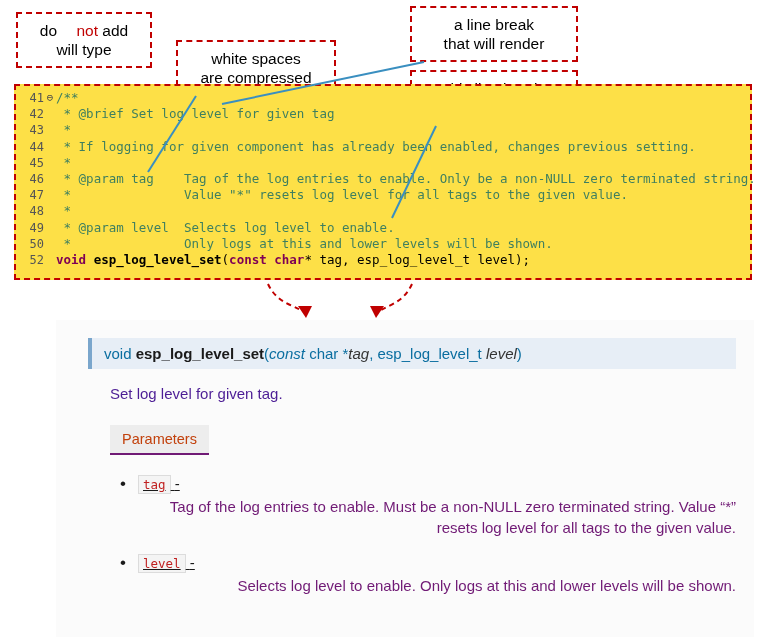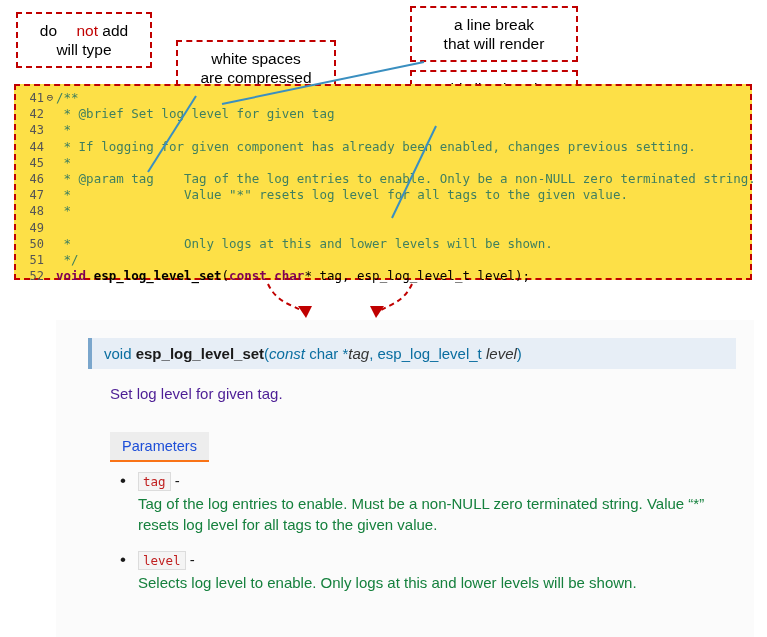--- a/index.html
+++ b/index.html
@@ -113,54 +113,56 @@
   #doc-signature .punct { color: #0a6ea0; }
 
   .doc-para {
     font-size: 15px;
     color: #4c1d95;
     margin: 0 0 18px 36px;
   }
   #doc-params-header {
     display: inline-block;
     background: #ededed;
-    color: #1d4ed8;
+    color: #c2410c;
     font-size: 14.5px;
     padding: 6px 12px;
-    margin: 12px 0 10px 36px;
-    border-bottom: 2px solid #f97316;
+    margin: 5px 0 10px 36px;
+    border-bottom: 2px solid #701a75;
   }
   .param-item {
-    margin: 0 0 4px 64px;
+    margin: 10px 0 4px 64px;
     font-size: 15px;
     color: #1a1a1a;
     list-style: none;
     position: relative;
+    text-decoration: underline;
   }
   .param-item::before {
     content: "\2022";
     position: absolute;
     left: -18px;
     top: -1px;
     font-size: 17px;
     color: #1a1a1a;
   }
   .param-code {
     background: #f4f4f4;
     border: 1px solid #dcdcdc;
     color: #c02020;
     font-family: "DejaVu Sans Mono", monospace;
     font-size: 12.5px;
     padding: 1px 4px;
   }
   .param-desc {
     font-size: 15px;
-    color: #15803d;
+    color: #701a75;
     margin: 4px 0 16px 64px;
     line-height: 1.4;
+    text-align: right;
   }
 </style>
 </head>
 <body>
 
 <div class="callout" id="callout-no-datatype">
   <div>
     <span>do </span><span class="hl">not</span><span> add</span><br>
     <span>will type</span>
   </div>
@@ -224,30 +226,26 @@
     <span class="code-text"> *               Value "*" resets log level for all tags to the given value.</span>
   </div>
   <div class="code-line">
     <span class="gutter">48</span>
     <span class="fold"></span>
     <span class="code-text"> *</span>
   </div>
   <div class="code-line">
     <span class="gutter">49</span>
     <span class="fold"></span>
+    <span class="code-text"> * @param level  Selects log level to enable.</span>
   </div>
   <div class="code-line">
     <span class="gutter">50</span>
     <span class="fold"></span>
     <span class="code-text"> *               Only logs at this and lower levels will be shown.</span>
-  </div>
-  <div class="code-line">
-    <span class="gutter">51</span>
-    <span class="fold"></span>
-    <span class="code-text"> */</span>
   </div>
   <div class="code-line">
     <span class="gutter">52</span>
     <span class="fold"></span>
     <span class="code-text"><span class="kw">void </span><span class="plain" style="font-weight:bold">esp_log_level_set</span><span class="plain">(</span><span class="kw">const char</span><span class="plain">* tag, esp_log_level_t level);</span></span>
   </div>
 </div>
 
 <svg id="connectors">
 

